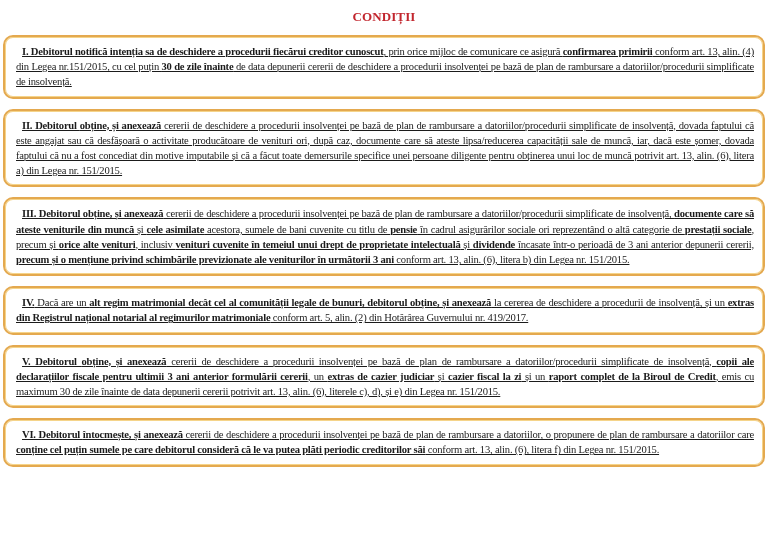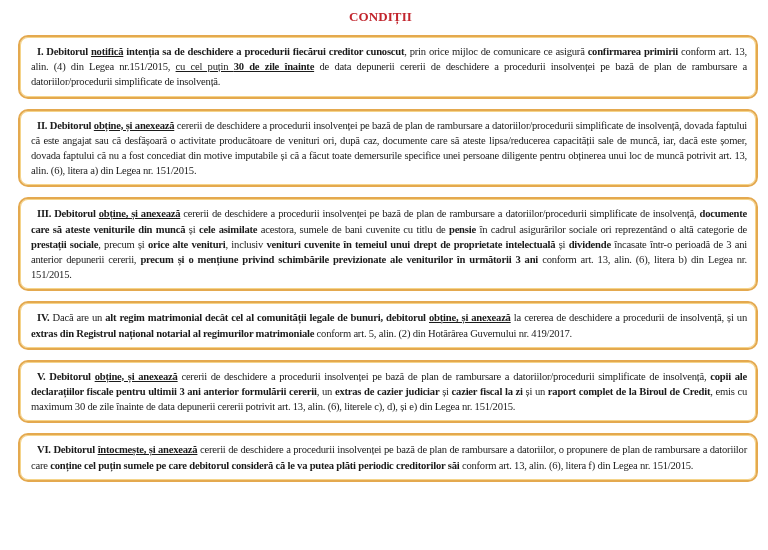--- a/index.html
+++ b/index.html
@@ -12,21 +12,21 @@
   *{box-sizing:border-box;}
   html,body{margin:0;padding:0;}
   body{
     width:768px;height:550px;overflow:hidden;
     background:var(--page-bg);
     font-family:"Liberation Serif","DejaVu Serif",serif;
     color:var(--text-color);
   }
   .page{
     width:768px;height:550px;
-    padding:9px 7px 0 0;
+    padding:9px 0 0 0;
   }
   .doc-header{
     text-align:center;
     color:var(--heading-red);
     font-weight:bold;
     margin-bottom:11px;
   }
   .doc-title{
     font-size:13px;
     line-height:15px;
@@ -36,23 +36,24 @@
     font-size:11.6px;
     line-height:13.5px;
     margin-top:2px;
     padding:0 20px;
     letter-spacing:-0.1px;
   }
   .cbox{
     border:2.5px solid var(--border-gold);
     box-shadow:inset 0 0 0 1px var(--border-gold-inner);
     border-radius:10px;
-    margin:0 3px 10px 18px;
+    margin:0 3px 10px 3px;
     padding:7px 9px 7px 11px;
     background:var(--page-bg);
+    text-decoration:underline;
   }
   .cbox-text{
     margin:0;
     font-size:10.6px;
     line-height:15.2px;
     letter-spacing:-0.22px;
     text-align:justify;
     text-indent:6px;
     color:var(--text-color);
   }

